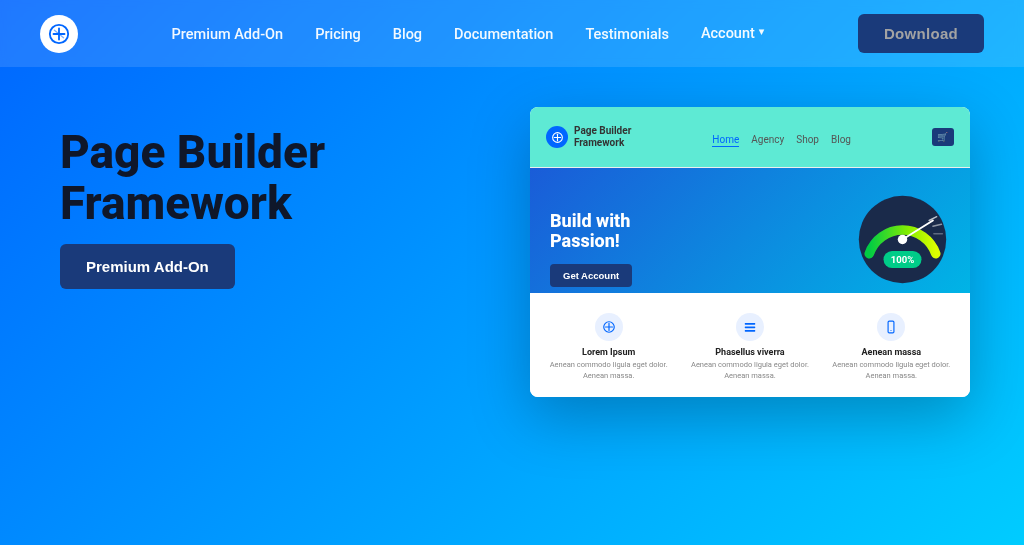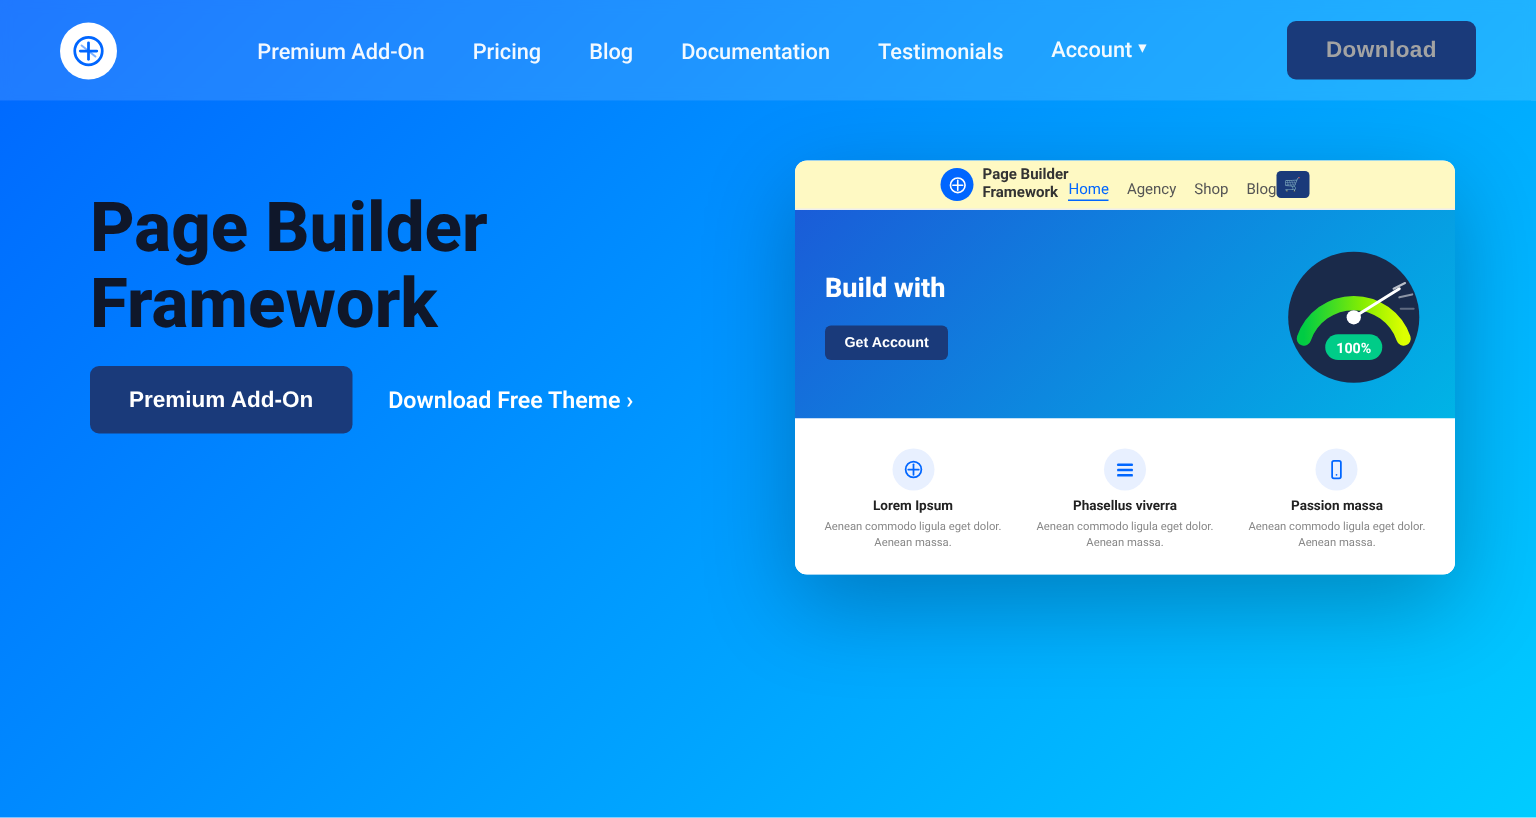--- a/index.html
+++ b/index.html
@@ -135,23 +135,23 @@
       border-radius: 8px;
       overflow: hidden;
       box-shadow: 0 20px 60px rgba(0,0,0,0.25);
       background: white;
     }
 
     
     .m-nav {
       display: flex;
       align-items: center;
-      justify-content: center;
-      padding: 4px 16px;
-      background: #fef9c3;
+      justify-content: space-between;
+      padding: 18px 16px;
+      background: #5eead4;
       border-bottom: 1px solid #eee;
     }
     .m-logo {
       display: flex;
       align-items: center;
       gap: 6px;
     }
     .m-logo-icon {
       width: 22px;
       height: 22px;
@@ -192,23 +192,23 @@
       display: flex;
       align-items: center;
       justify-content: center;
       color: white;
       font-size: 9px;
     }
 
     
     .m-hero {
       background: linear-gradient(135deg, #1a5cd8 0%, #00b4e6 100%);
-      padding: 24px 20px 20px 20px;
-      display: flex;
-      align-items: center;
+      padding: 24px 20px 6px 20px;
+      display: flex;
+      align-items: flex-end;
       gap: 4px;
       min-height: 120px;
     }
 
     .m-hero-text { flex: 1; }
     .m-hero-title {
       font-size: 18px;
       font-weight: 800;
       color: white;
       line-height: 1.15;
@@ -296,21 +296,20 @@
     </li>
   </ul>
   <button class="download-btn">Download</button>
 </nav>
 
 <div class="hero">
   <div class="hero-left">
     <h1 class="hero-title">Page Builder Framework</h1>
     <div class="hero-actions">
       <button class="btn-primary">Premium Add-On</button>
-      <a class="btn-link" href="#">Download Free Theme ›</a>
     </div>
   </div>
 
   <div class="mockup-container">
     <div class="mockup">
 
       <div class="m-nav">
         <div class="m-logo">
           <div class="m-logo-icon">
             <svg viewBox="0 0 24 24" fill="none">
@@ -330,20 +329,21 @@
           <li><a href="#">Shop</a></li>
           <li><a href="#">Blog</a></li>
         </ul>
         <div class="m-cart-icon">🛒</div>
       </div>
 
       <div class="m-hero">
         <div class="m-hero-text">
           <div class="m-hero-title">
             <div>Build with</div>
+            <div>Passion!</div>
           </div>
           <button class="m-get-started">Get Account</button>
         </div>
 
         <div class="speedometer">
           <svg viewBox="0 0 100 100" xmlns="http://www.w3.org/2000/svg">
 
             <circle cx="50" cy="50" r="46" fill="#1a2a4a"></circle>
 
             <path d="M 15 65 A 37 37 0 0 1 85 65" fill="none" stroke="#2a3a5a" stroke-width="10" stroke-linecap="round"></path>
@@ -393,19 +393,19 @@
           <div class="m-feature-title">Phasellus viverra</div>
           <div class="m-feature-text">Aenean commodo ligula eget dolor. Aenean massa.</div>
         </div>
         <div class="m-feature">
           <div class="m-feature-icon">
             <svg width="14" height="14" viewBox="0 0 24 24" fill="none">
               <rect x="7" y="2" width="10" height="20" rx="2" stroke="#0066ff" stroke-width="2"></rect>
               <circle cx="12" cy="18" r="1" fill="#0066ff"></circle>
             </svg>
           </div>
-          <div class="m-feature-title">Passion massa</div>
+          <div class="m-feature-title">Aenean massa</div>
           <div class="m-feature-text">Aenean commodo ligula eget dolor. Aenean massa.</div>
         </div>
       </div>
     </div>
   </div>
 </div>
 
 </body></html>

